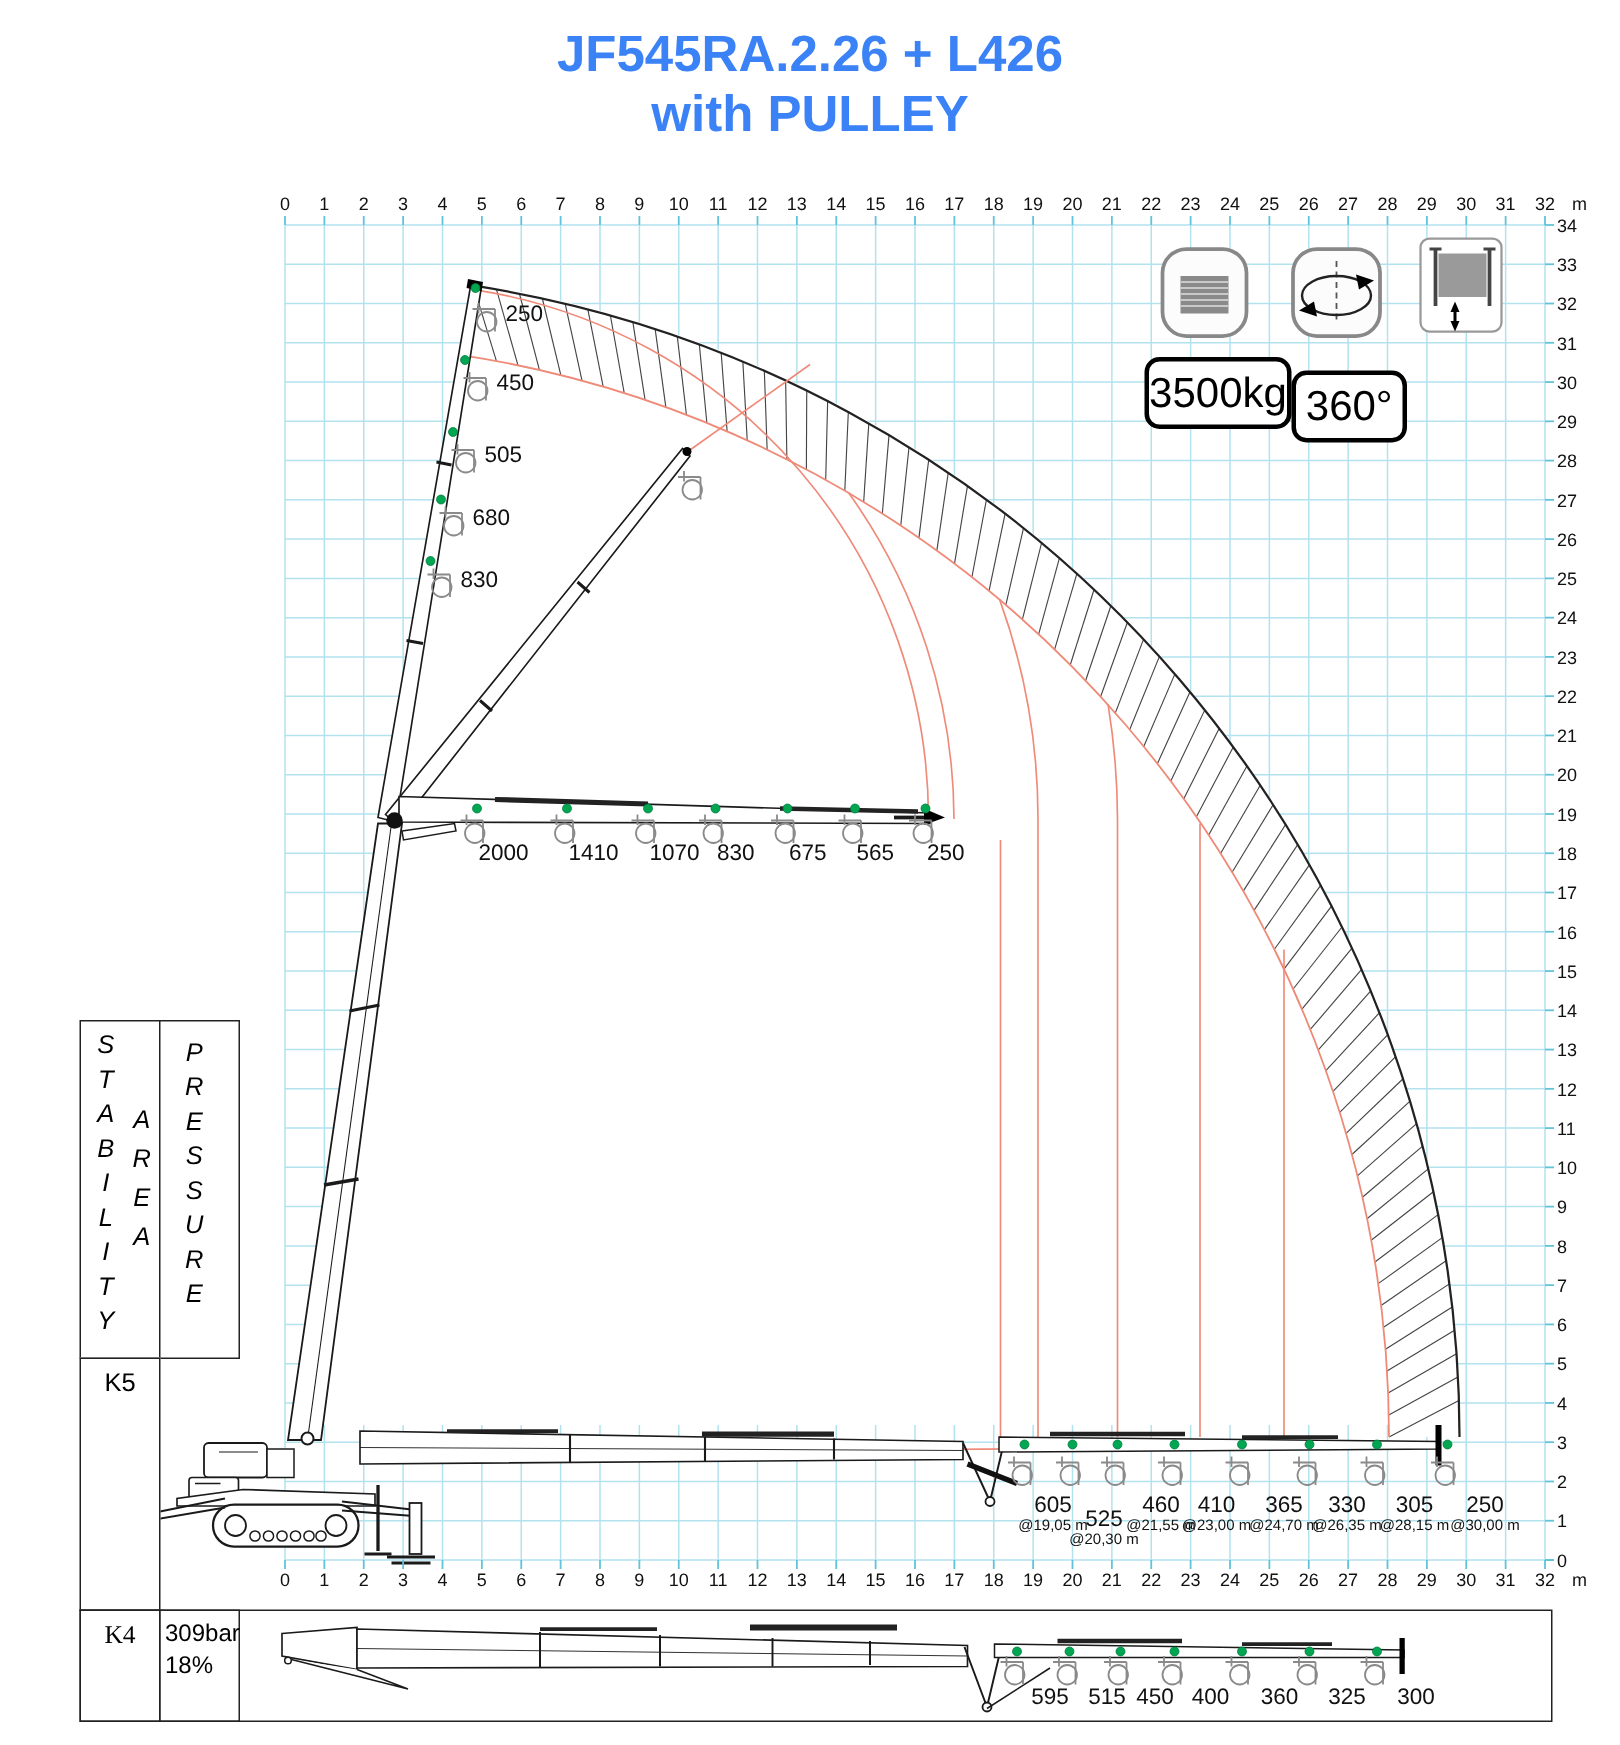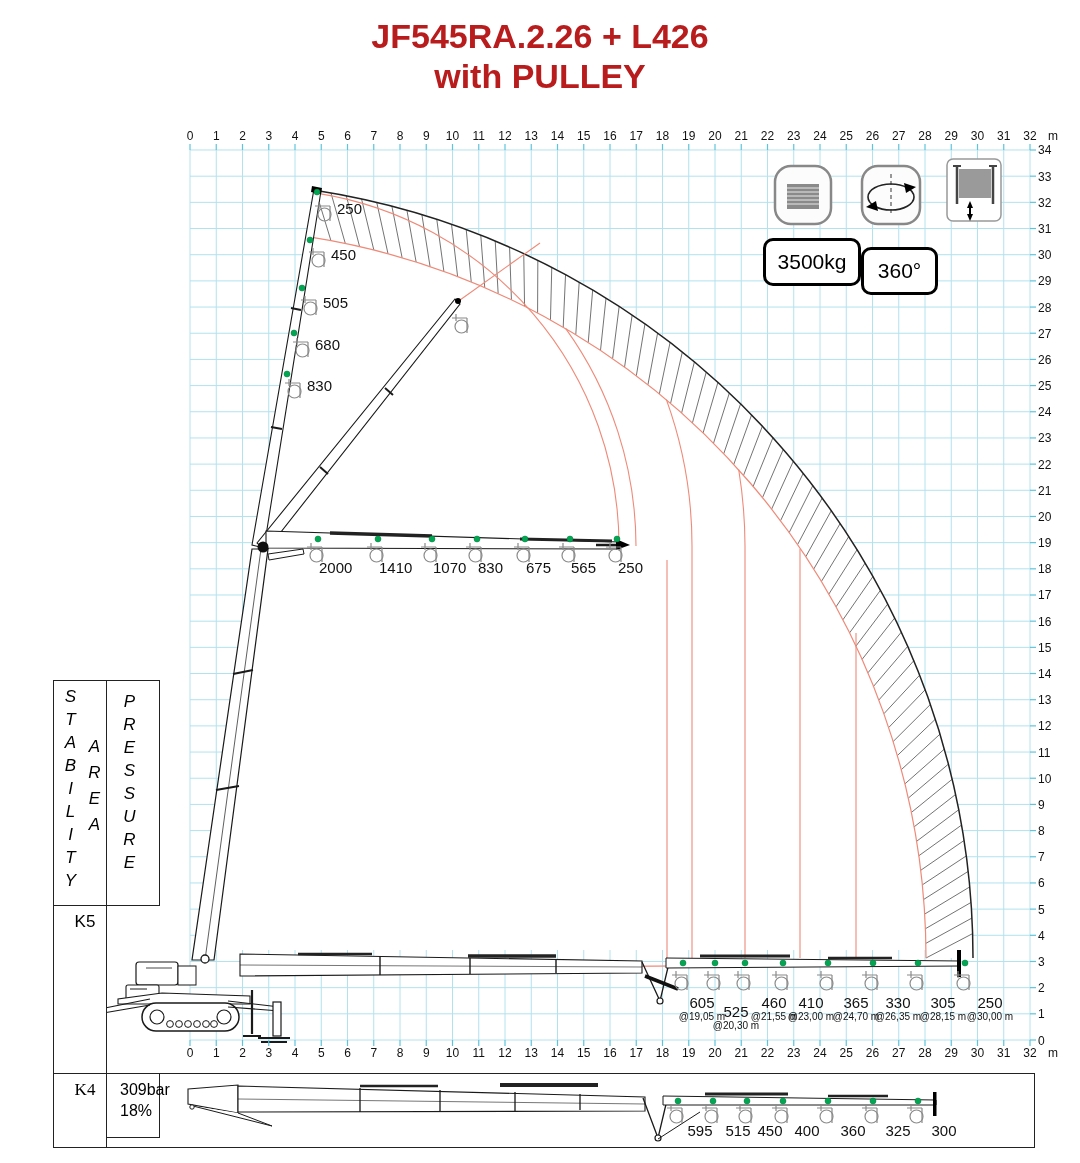--- a/index.html
+++ b/index.html
@@ -1,24 +1,24 @@
 <!DOCTYPE html>
 <html><head>
 <meta charset="utf-8">
 <style>
   html,body{margin:0;padding:0;background:#fff;width:1080px;height:1163px;overflow:hidden;
     font-family:"Liberation Sans","DejaVu Sans",sans-serif;}
   #stage{position:absolute;left:0;top:0;width:1080px;height:1163px;background:#fff;}
   #title{position:absolute;left:0;top:16px;width:100%;text-align:center;font-weight:bold;
-    font-size:34px;line-height:40px;color:#b91c1c;}
+    font-size:34px;line-height:40px;color:#3b82f6;}
   svg{position:absolute;left:0;top:0;}
   .badge{position:absolute;border:3px solid #000;border-radius:10px;background:#fff;
-    display:flex;align-items:center;justify-content:center;font-size:21px;color:#000;}
+    display:flex;align-items:center;justify-content:center;font-size:28px;color:#000;}
   .iconbox{position:absolute;}
-  .cell{position:absolute;border:1.2px solid #222;background:#fff;box-sizing:border-box;color:#000;padding-left:10px;}
+  .cell{position:absolute;border:1.2px solid #222;background:#fff;box-sizing:border-box;color:#000;}
   .vtext{position:absolute;writing-mode:vertical-lr;text-orientation:upright;font-style:italic;
     font-size:17px;color:#000;}
   .ktxt{font-size:17px;padding-top:6px;text-align:center;}
   .btxt{font-size:16px;padding:5px 0 0 3px;line-height:21px;text-align:left;}
 </style>
 </head>
 <body>
 
 <div id="stage">
 
@@ -697,21 +697,21 @@
 
   <div class="cell" style="left:53px;top:680px;width:54px;height:226px;"></div>
   <div class="cell" style="left:106px;top:680px;width:54px;height:226px;"></div>
   <div class="cell" style="left:53px;top:905px;width:54px;height:169px;">
     <div class="ktxt">K5</div>
   </div>
   <div class="cell" style="left:53px;top:1073px;width:982px;height:75px;background:transparent;"></div>
   <div class="cell" style="left:53px;top:1073px;width:54px;height:75px;background:transparent;font-family:Liberation Serif, serif;">
     <div class="ktxt">K4</div>
   </div>
-  <div class="cell" style="left:106px;top:1073px;width:54px;height:65px;background:transparent;">
+  <div class="cell" style="left:106px;top:1073px;width:54px;height:75px;background:transparent;">
     <div class="btxt">
       <div>309bar</div>
       <div>18%</div>
     </div>
   </div>
   <div class="vtext" style="left:60px;top:687px;letter-spacing:4px;">STABILITY</div>
   <div class="vtext" style="left:84px;top:737px;letter-spacing:7px;">AREA</div>
   <div class="vtext" style="left:119px;top:692px;letter-spacing:4px;">PRESSURE</div>
 </div>
 

